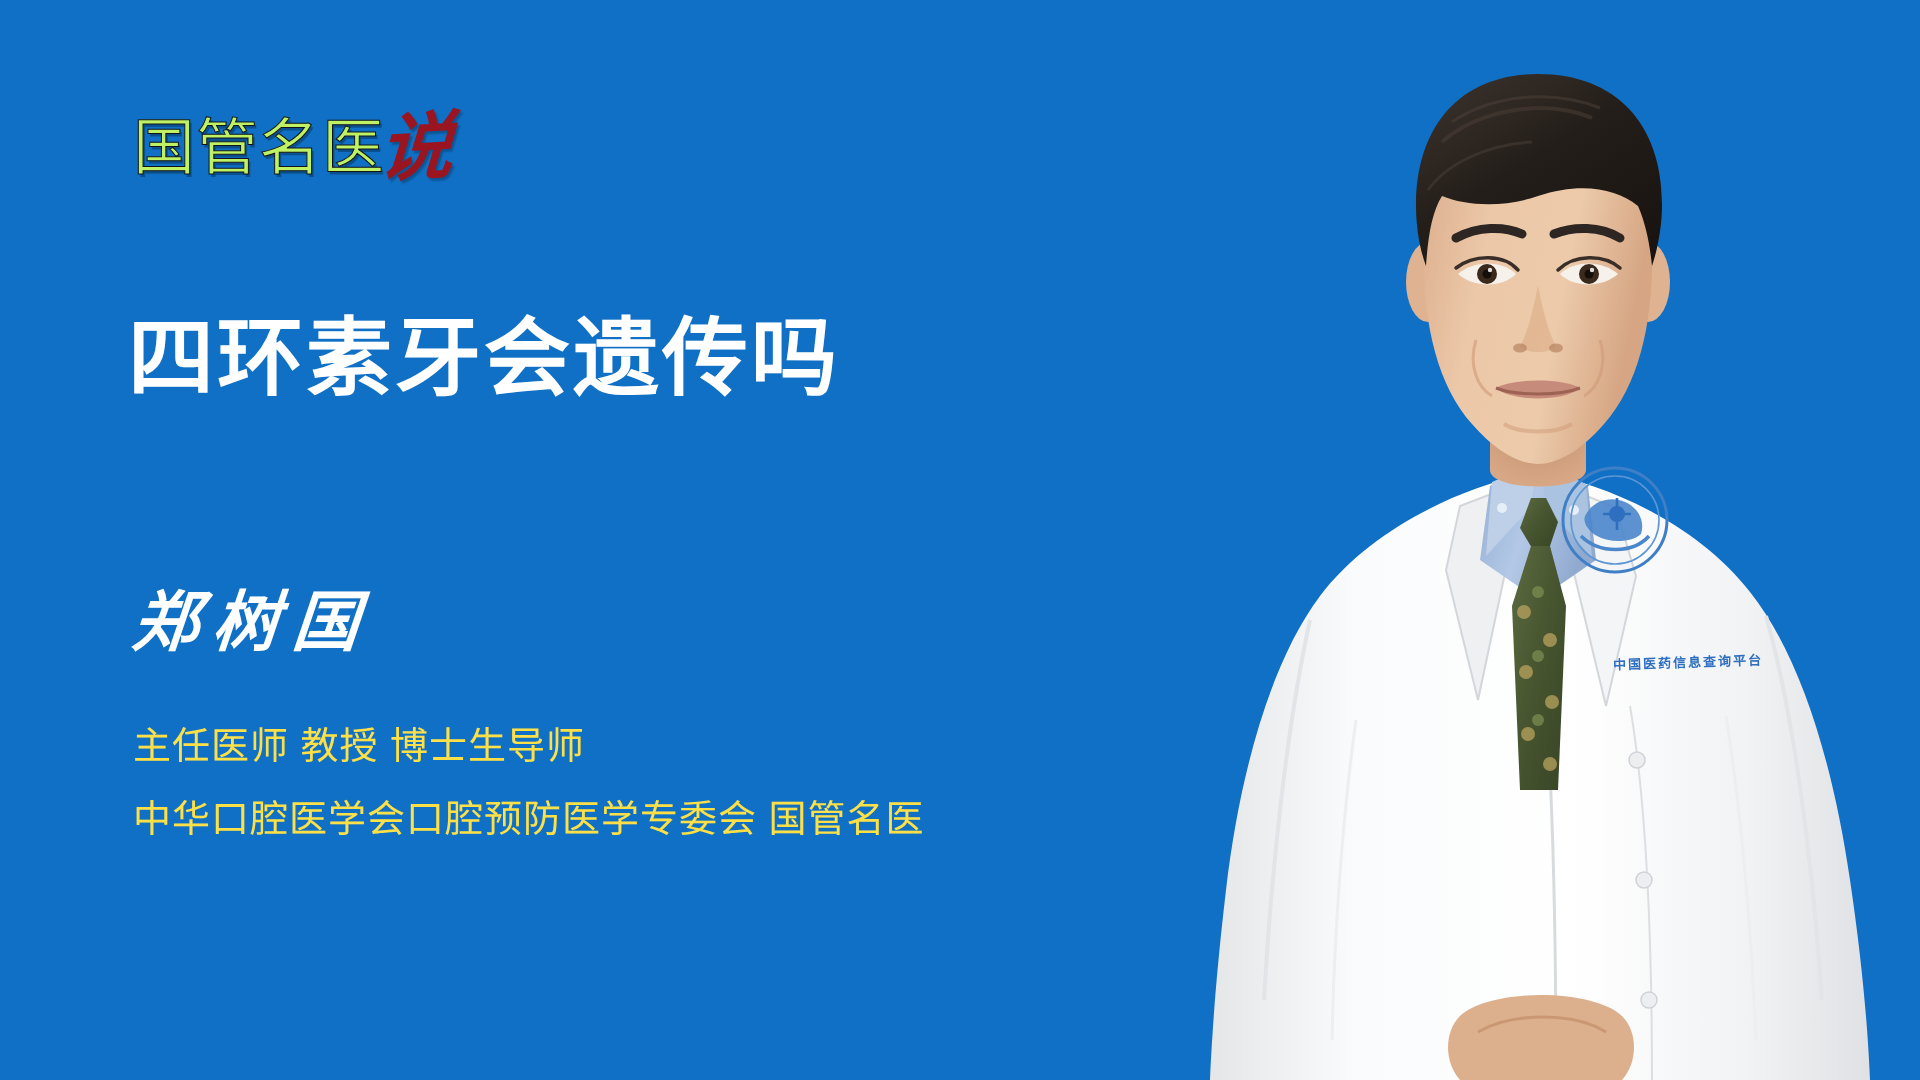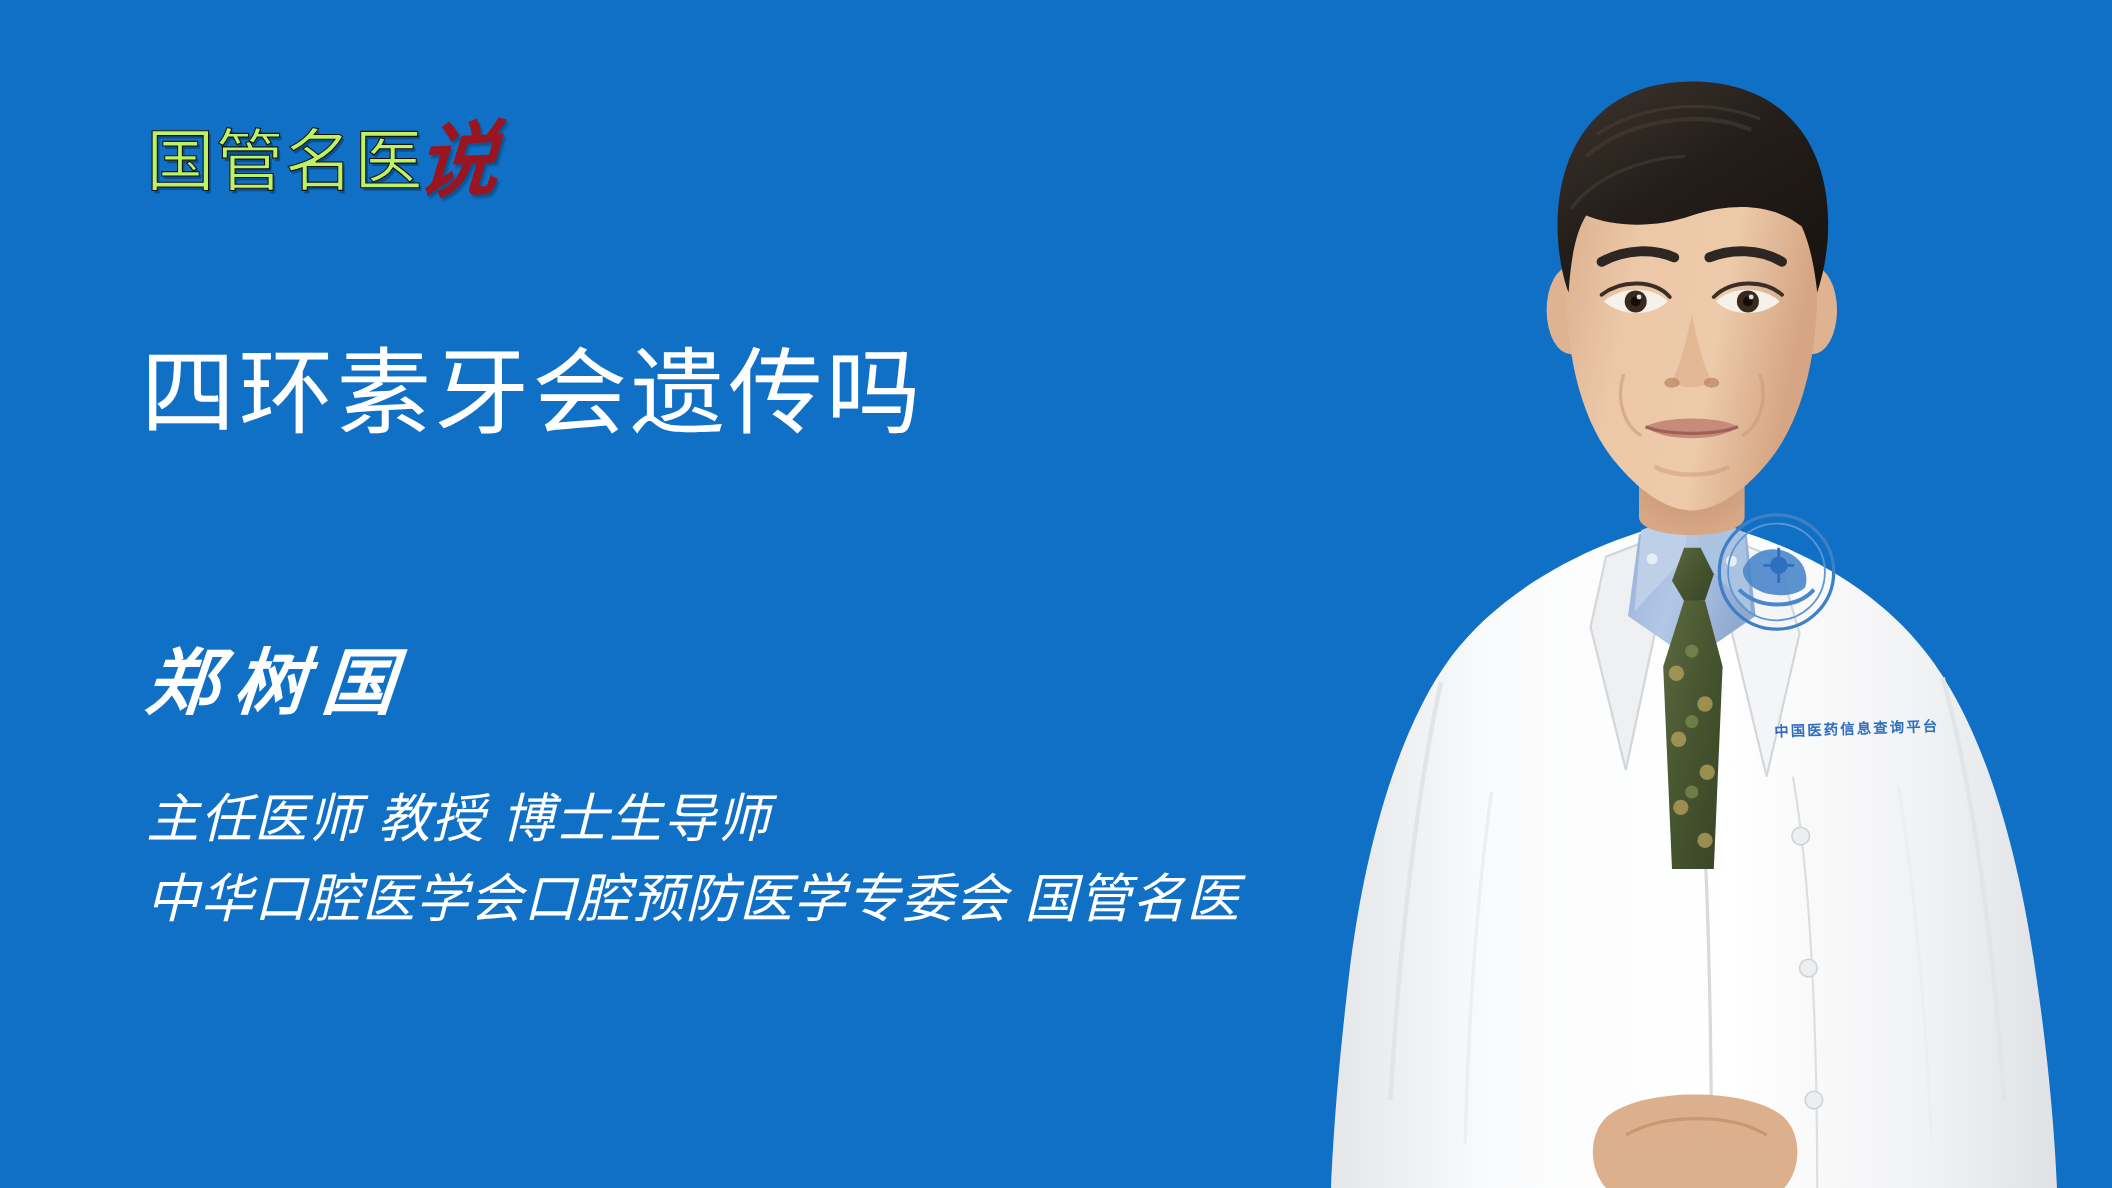--- a/index.html
+++ b/index.html
@@ -31,42 +31,42 @@
     font-size:74px;line-height:62px;font-weight:700;
     font-style:italic;color:#9b1520;
     margin-left:-6px;
     transform:skewX(-6deg) rotate(-3deg);
     text-shadow:2px 3px 2px rgba(0,0,0,.25);
   }
 
   
   .headline{
     position:absolute;left:128px;top:248px;
-    font-size:86px;line-height:104px;font-weight:400;
+    font-size:86px;line-height:104px;font-weight:700;
     color:#ffffff;letter-spacing:3px;
     white-space:nowrap;
   }
 
   
   .doctor-name{
     position:absolute;left:133px;top:580px;
     font-family:"Liberation Serif","DejaVu Serif",serif;
     font-size:66px;line-height:86px;font-weight:700;
     font-style:italic;color:#ffffff;letter-spacing:14px;
     transform:skewX(-5deg);
   }
 
   
   .credentials{
     position:absolute;left:133px;top:722px;
     display:flex;flex-direction:column;gap:25px;
   }
   .cred-line{
-    font-size:48px;line-height:48px;font-weight:400;
-    color:#ffffff;letter-spacing:1px;white-space:nowrap;font-style:italic;
+    font-size:38px;line-height:48px;font-weight:400;
+    color:#fde047;letter-spacing:1px;white-space:nowrap;
   }
 
   
   .portrait{
     position:absolute;right:0;bottom:0;
     width:760px;height:1080px;
   }
   .p-svg{display:block;width:100%;height:100%;}
 
   

